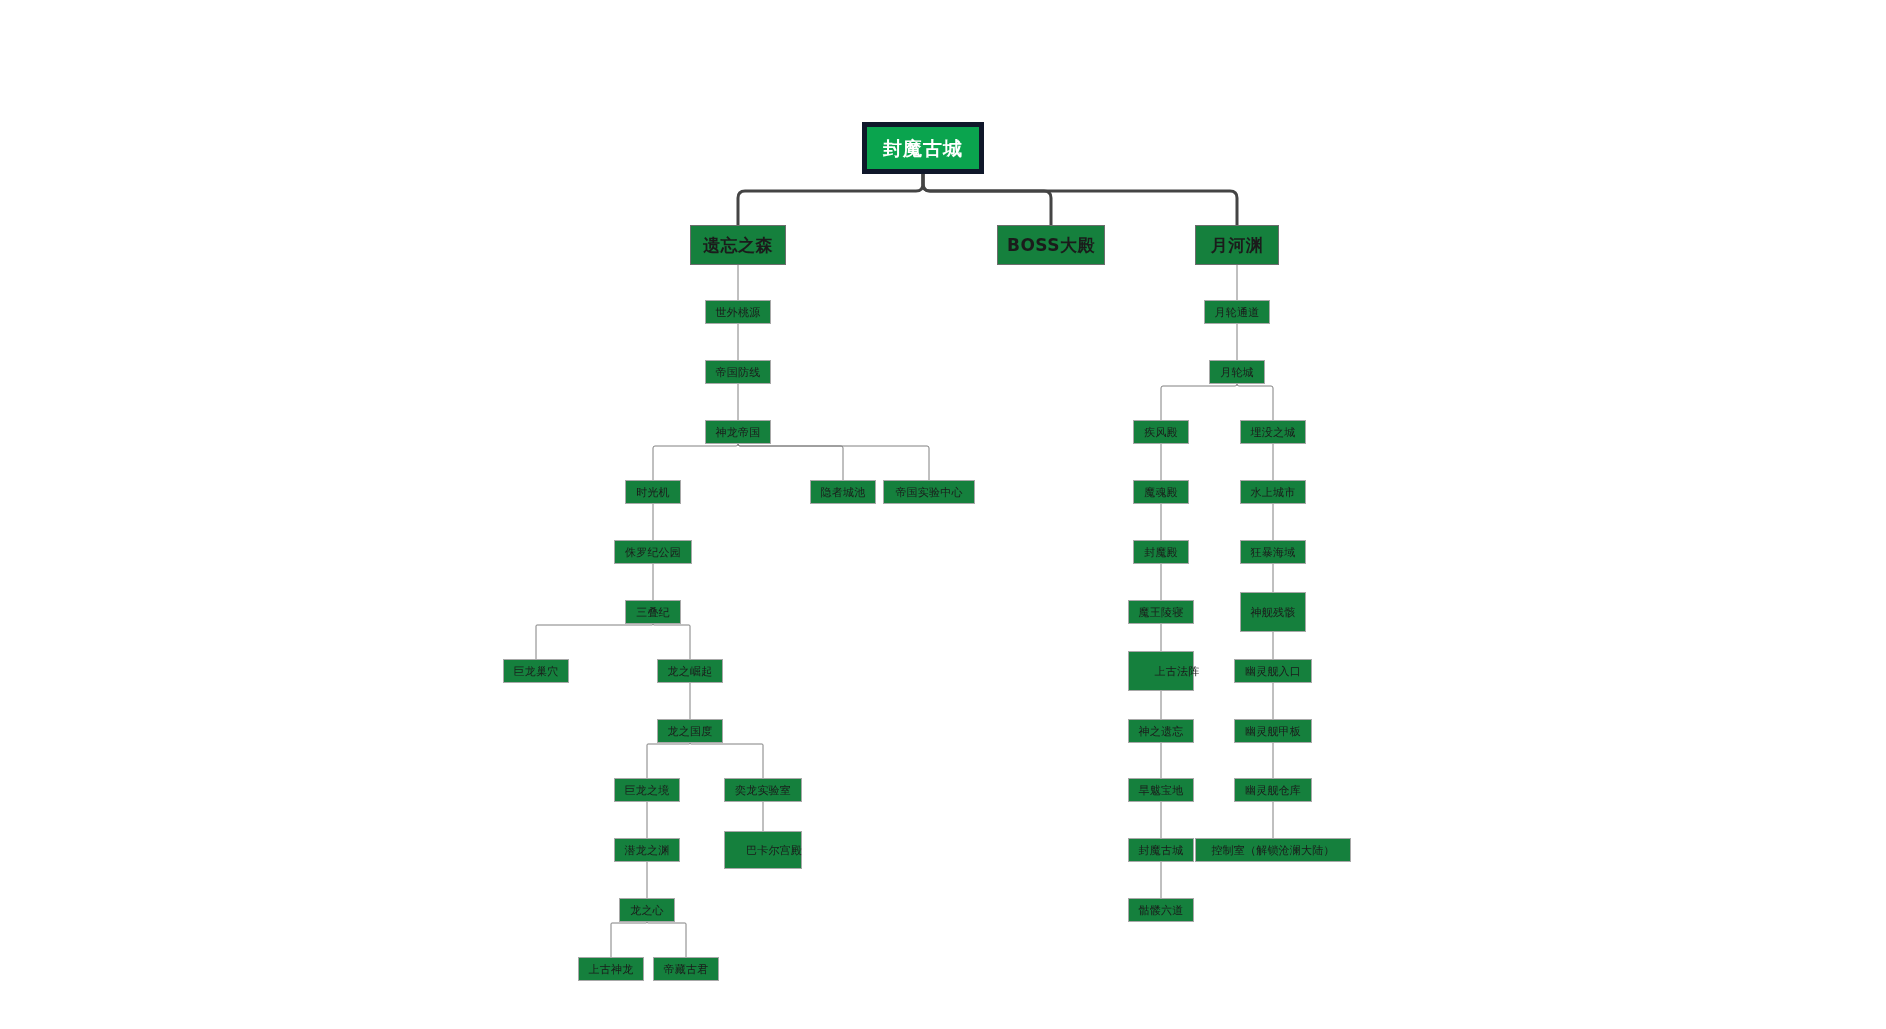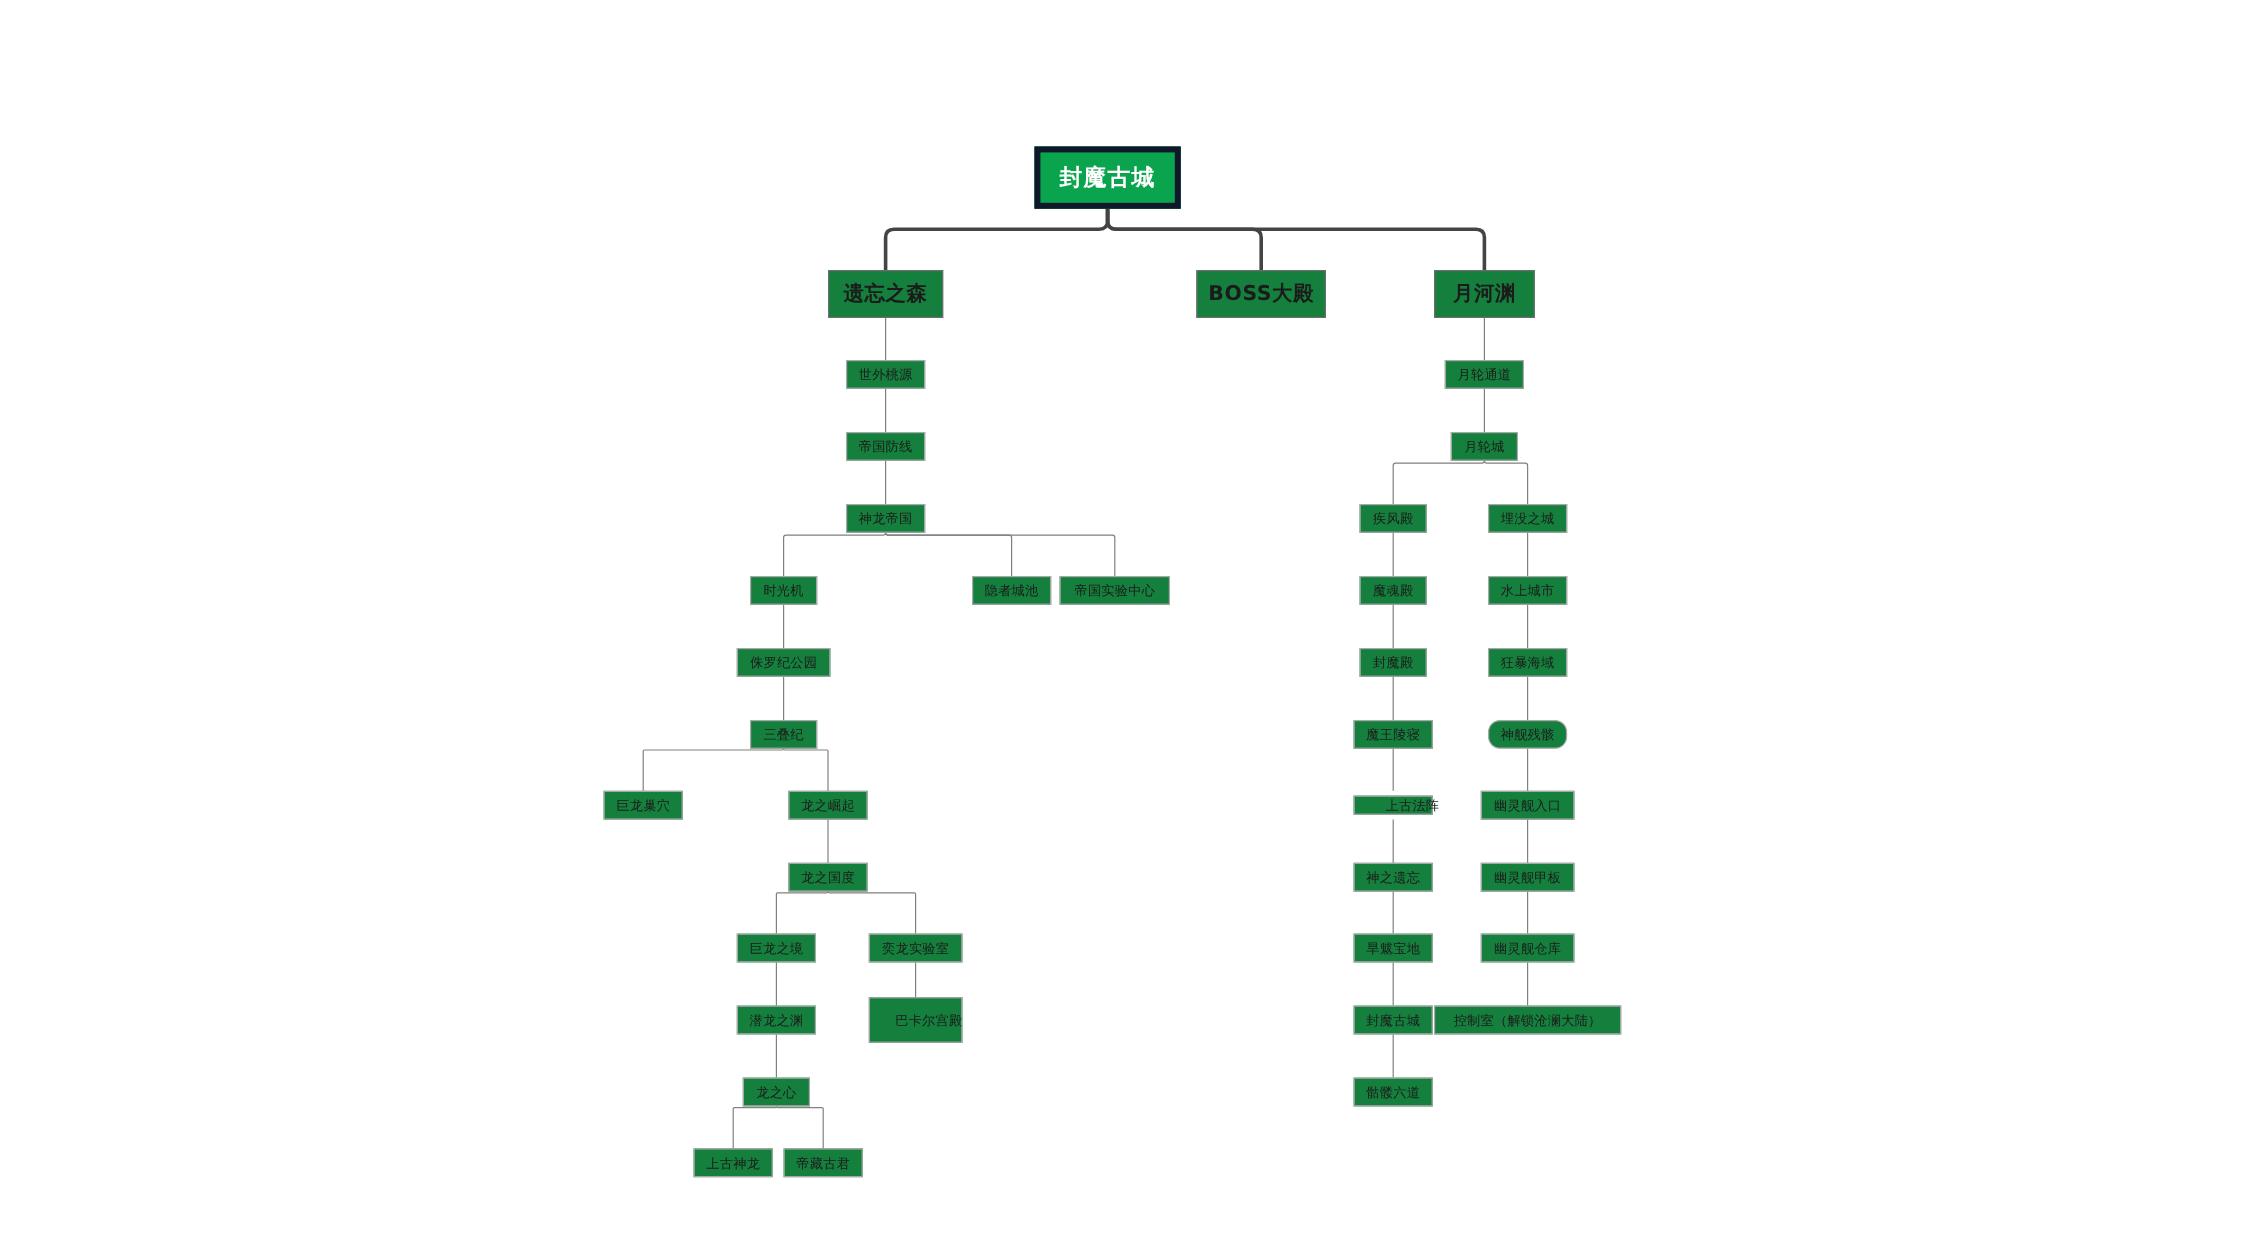--- a/index.html
+++ b/index.html
@@ -188,21 +188,21 @@
       </div>
       <div class="node leafnode" style="left: 1161px; top: 492px; width: 56px; height: 24px;">
         <span class="node-label">魔魂殿</span>
       </div>
       <div class="node leafnode" style="left: 1161px; top: 552px; width: 56px; height: 24px;">
         <span class="node-label">封魔殿</span>
       </div>
       <div class="node leafnode" style="left: 1161px; top: 612px; width: 66px; height: 24px;">
         <span class="node-label">魔王陵寝</span>
       </div>
-      <div class="node leafnode" style="left: 1161px; top: 671px; width: 66px; height: 16px; padding-left: 32px;">
+      <div class="node leafnode" style="left: 1161px; top: 671px; width: 66px; height: 40px; padding-left: 32px;">
         <span class="node-label">上古法阵</span>
       </div>
       <div class="node leafnode" style="left: 1161px; top: 731px; width: 66px; height: 24px;">
         <span class="node-label">神之遗忘</span>
       </div>
       <div class="node leafnode" style="left: 1161px; top: 790px; width: 66px; height: 24px;">
         <span class="node-label">旱魃宝地</span>
       </div>
       <div class="node leafnode" style="left: 1161px; top: 850px; width: 66px; height: 24px;">
         <span class="node-label">封魔古城</span>
@@ -212,21 +212,21 @@
       </div>
       <div class="node leafnode" style="left: 1273px; top: 432px; width: 66px; height: 24px;">
         <span class="node-label">埋没之城</span>
       </div>
       <div class="node leafnode" style="left: 1273px; top: 492px; width: 66px; height: 24px;">
         <span class="node-label">水上城市</span>
       </div>
       <div class="node leafnode" style="left: 1273px; top: 552px; width: 66px; height: 24px;">
         <span class="node-label">狂暴海域</span>
       </div>
-      <div class="node leafnode" style="left: 1273px; top: 612px; width: 66px; height: 24px; border-radius: 10px;">
+      <div class="node leafnode" style="left: 1273px; top: 612px; width: 66px; height: 40px;">
         <span class="node-label">神舰残骸</span>
       </div>
       <div class="node leafnode" style="left: 1273px; top: 671px; width: 78px; height: 24px;">
         <span class="node-label">幽灵舰入口</span>
       </div>
       <div class="node leafnode" style="left: 1273px; top: 731px; width: 78px; height: 24px;">
         <span class="node-label">幽灵舰甲板</span>
       </div>
       <div class="node leafnode" style="left: 1273px; top: 790px; width: 78px; height: 24px;">
         <span class="node-label">幽灵舰仓库</span>

